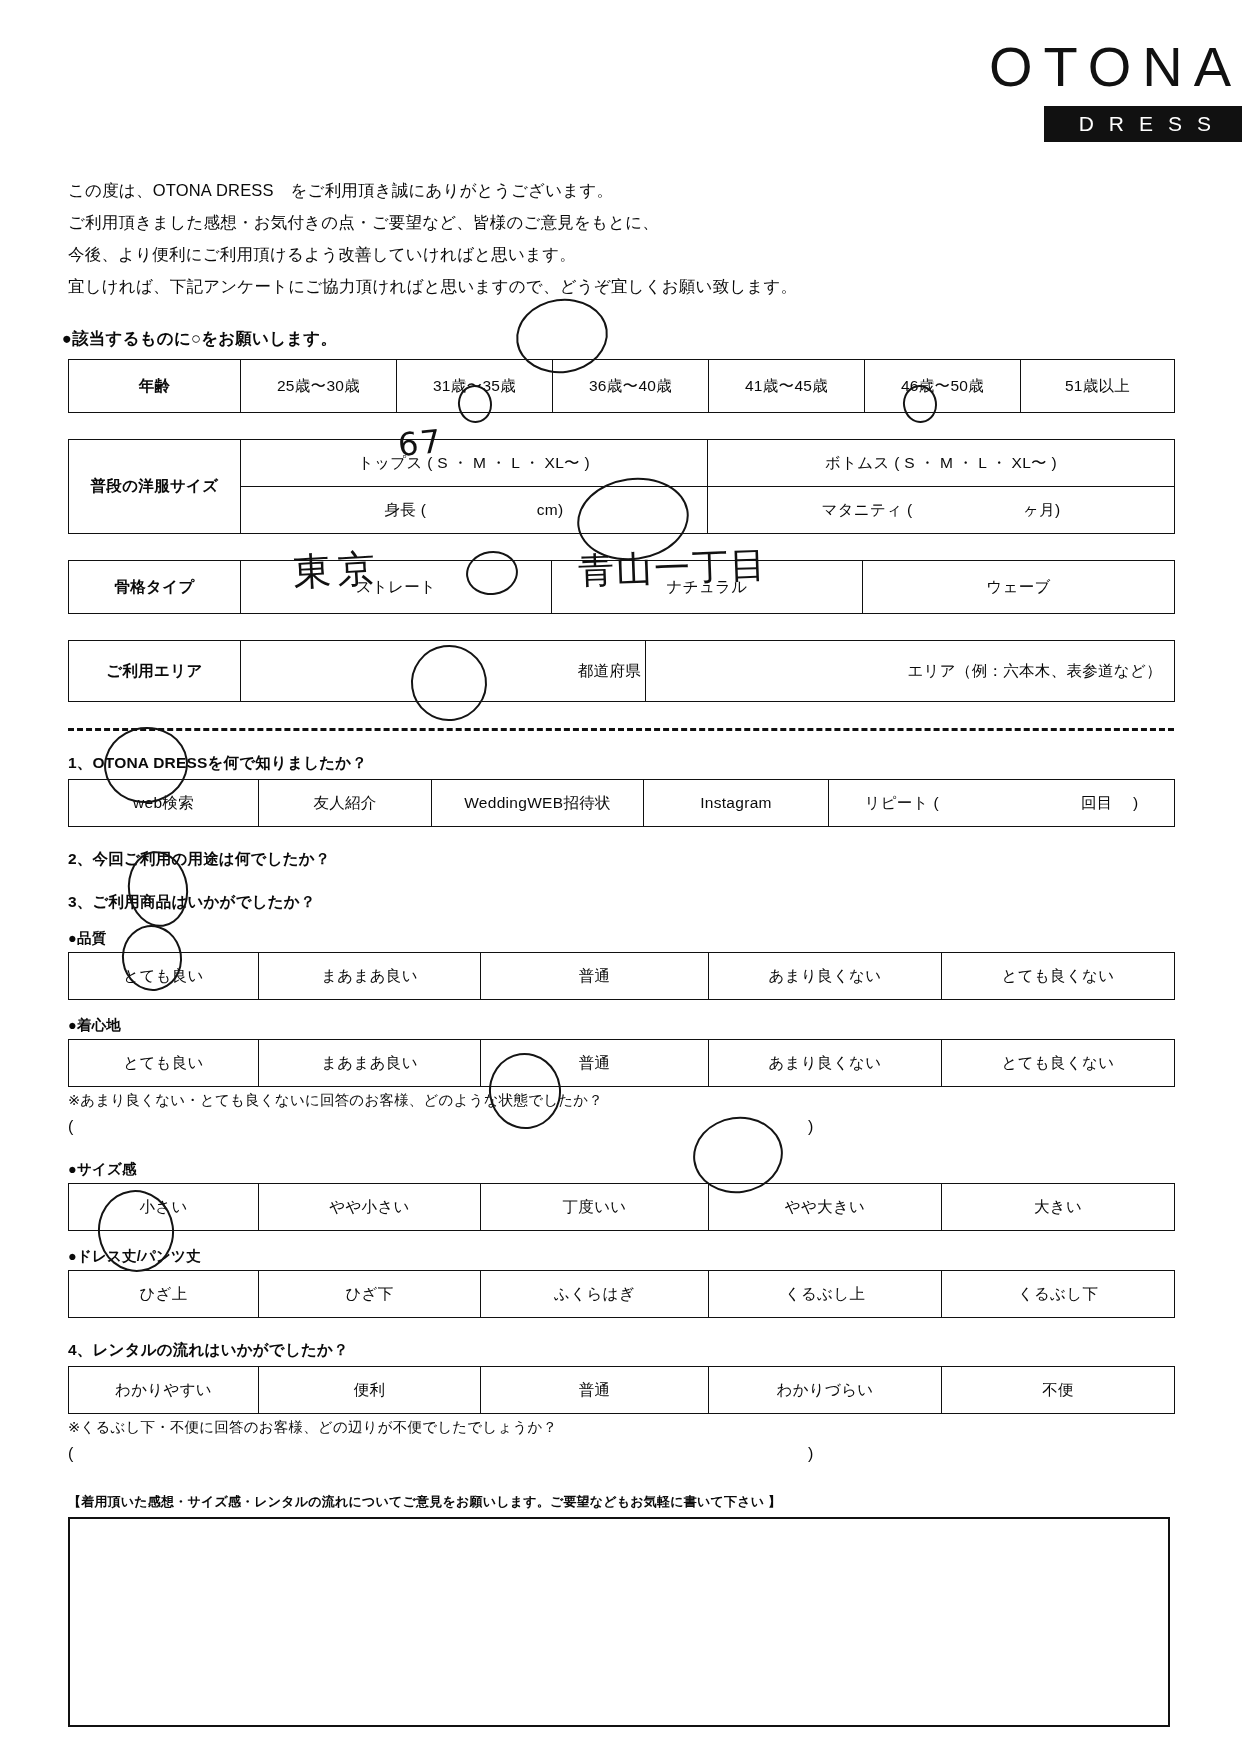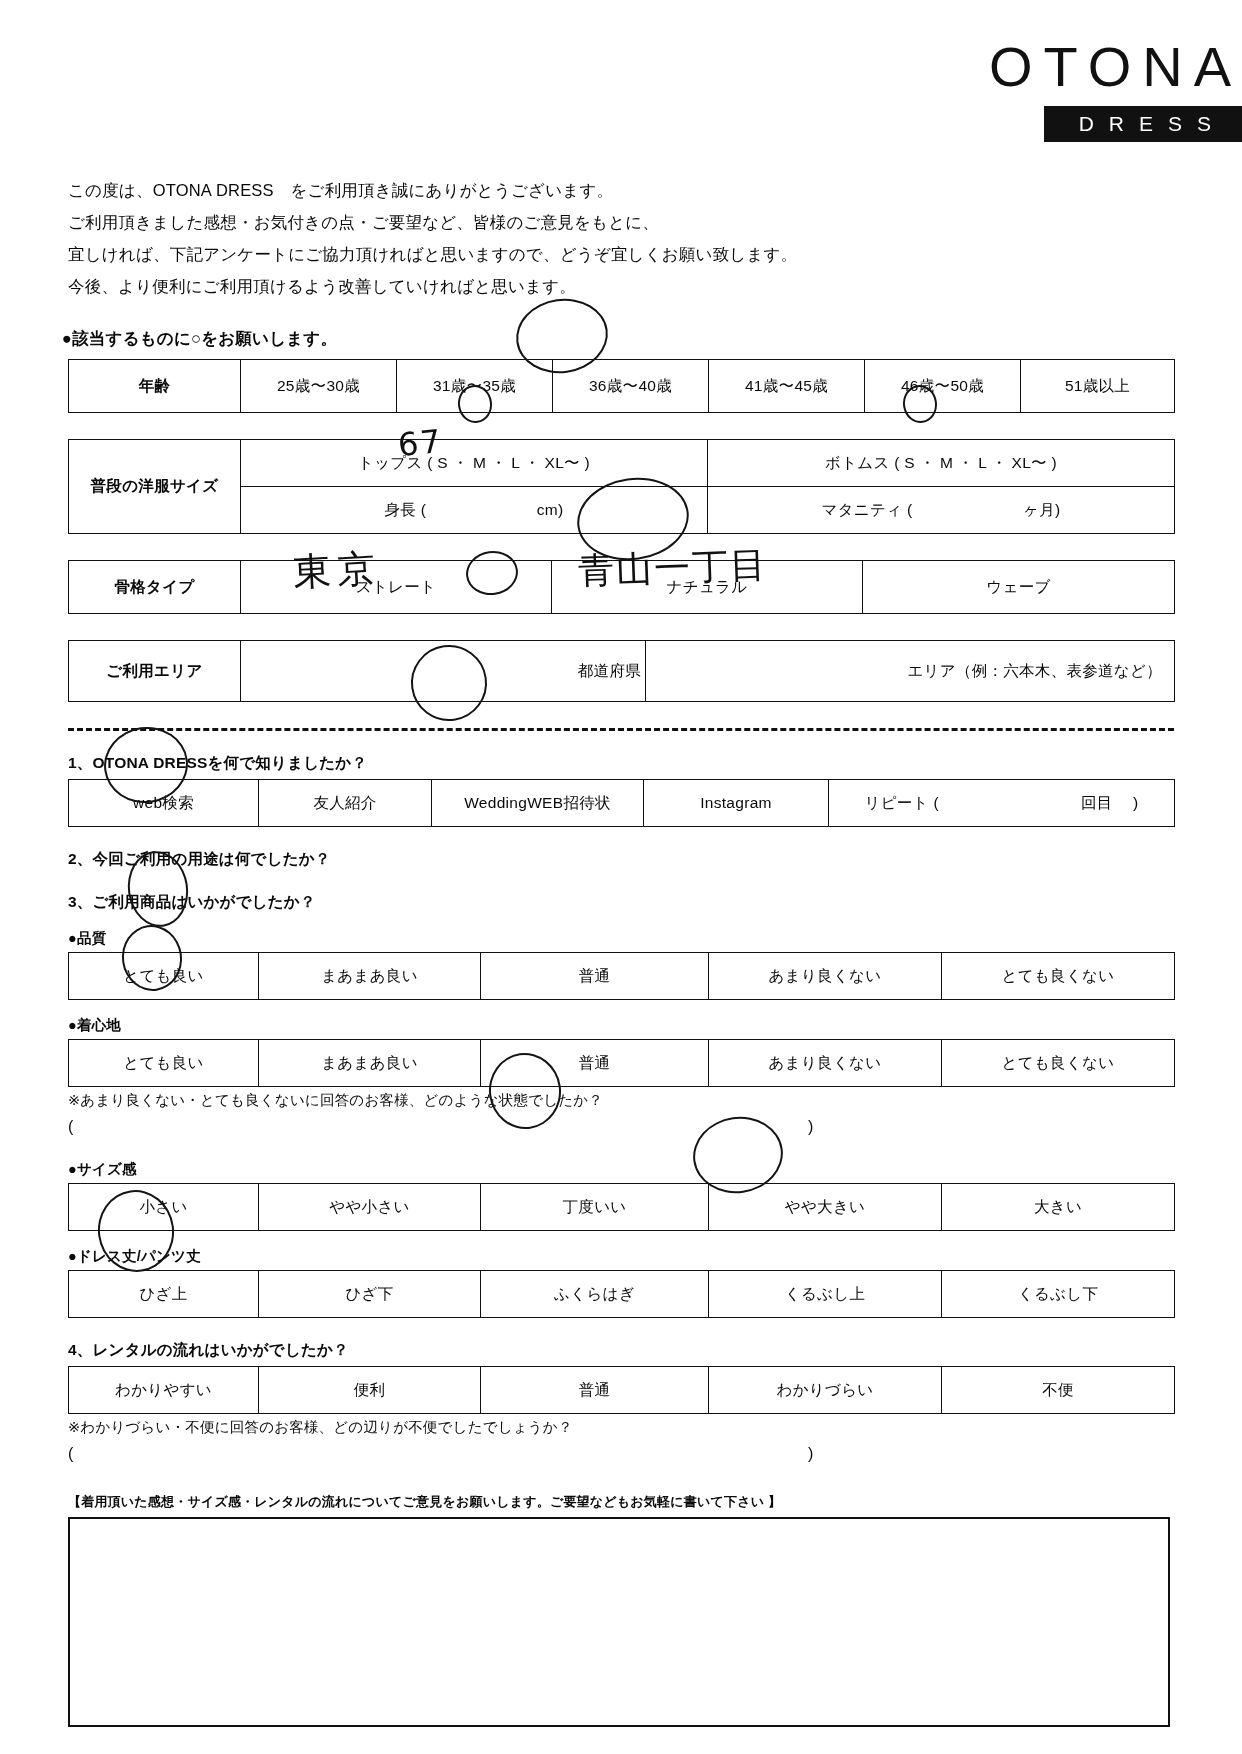--- a/index.html
+++ b/index.html
@@ -158,22 +158,22 @@
   <div class="logo-block">
     <div class="logo-otona">OTONA</div>
     <div class="logo-dress-wrap">
       <div class="logo-dress">DRESS</div>
     </div>
   </div>
 
   <div class="intro">
     <div>この度は、OTONA DRESS　をご利用頂き誠にありがとうございます。</div>
     <div>ご利用頂きました感想・お気付きの点・ご要望など、皆様のご意見をもとに、</div>
+    <div>今後、より便利にご利用頂けるよう改善していければと思います。</div>
     <div>宜しければ、下記アンケートにご協力頂ければと思いますので、どうぞ宜しくお願い致します。</div>
-    <div>今後、より便利にご利用頂けるよう改善していければと思います。</div>
   </div>
 
   <div class="sec-head">●該当するものに○をお願いします。</div>
 
   <table class="form" style="width:1106px;">
     <colgroup>
       <col style="width:172px">
         <col style="width:156px">
         <col style="width:156px">
       <col style="width:156px">
@@ -392,21 +392,21 @@
       <td class="mid">わかりやすい</td>
       <td class="mid">便利</td>
       <td class="mid">普通</td>
       <td class="mid">わかりづらい</td>
       <td class="mid">不便</td>
     </tr>
   </tbody>
     </table>
   <div class="circle-mark" style="left:98px; top:1190px; width:72px; height:78px;"></div>
 
-  <div class="note">※わかりづらい・不便に回答のお客様、どの辺りが不便でしたでしょうか？</div>
+  <div class="note">※くるぶし下・不便に回答のお客様、どの辺りが不便でしたでしょうか？</div>
   <div class="paren-line">
     <span>(</span>
     <span class="rp">)</span>
   </div>
 
   <div class="comment-head">【着用頂いた感想・サイズ感・レンタルの流れについてご意見をお願いします。ご要望などもお気軽に書いて下さい 】</div>
   <div class="comment-box"></div>
 
 </div>
 

